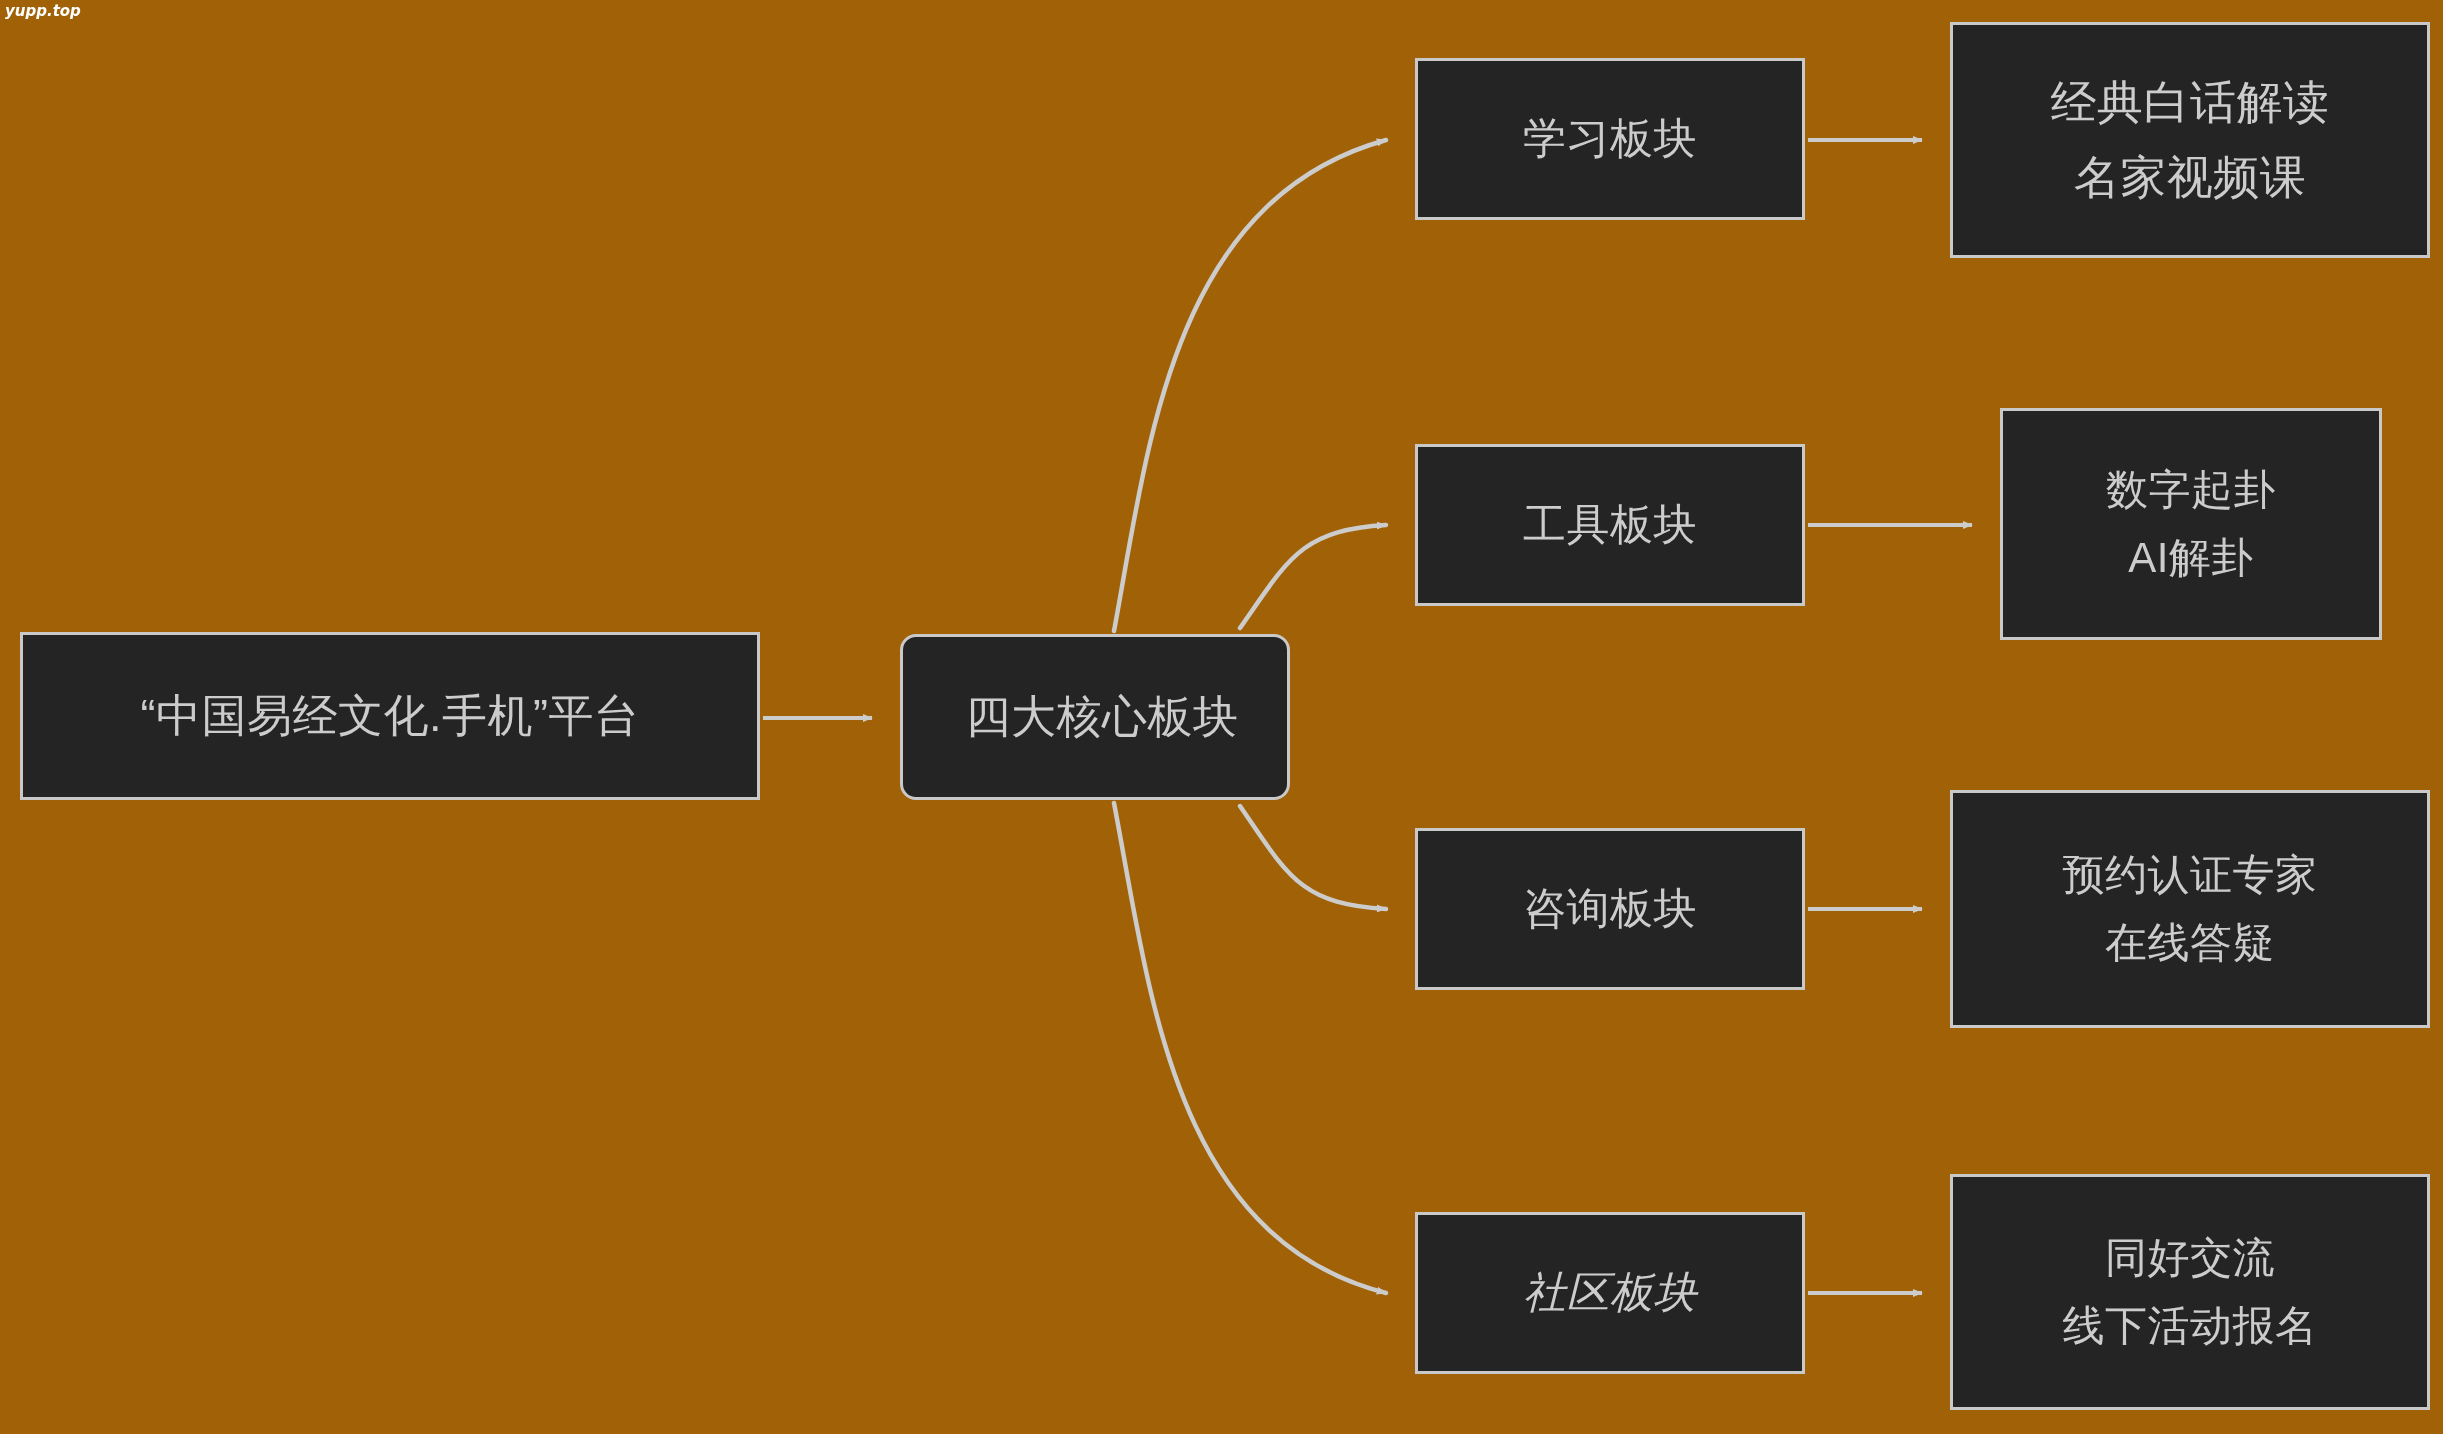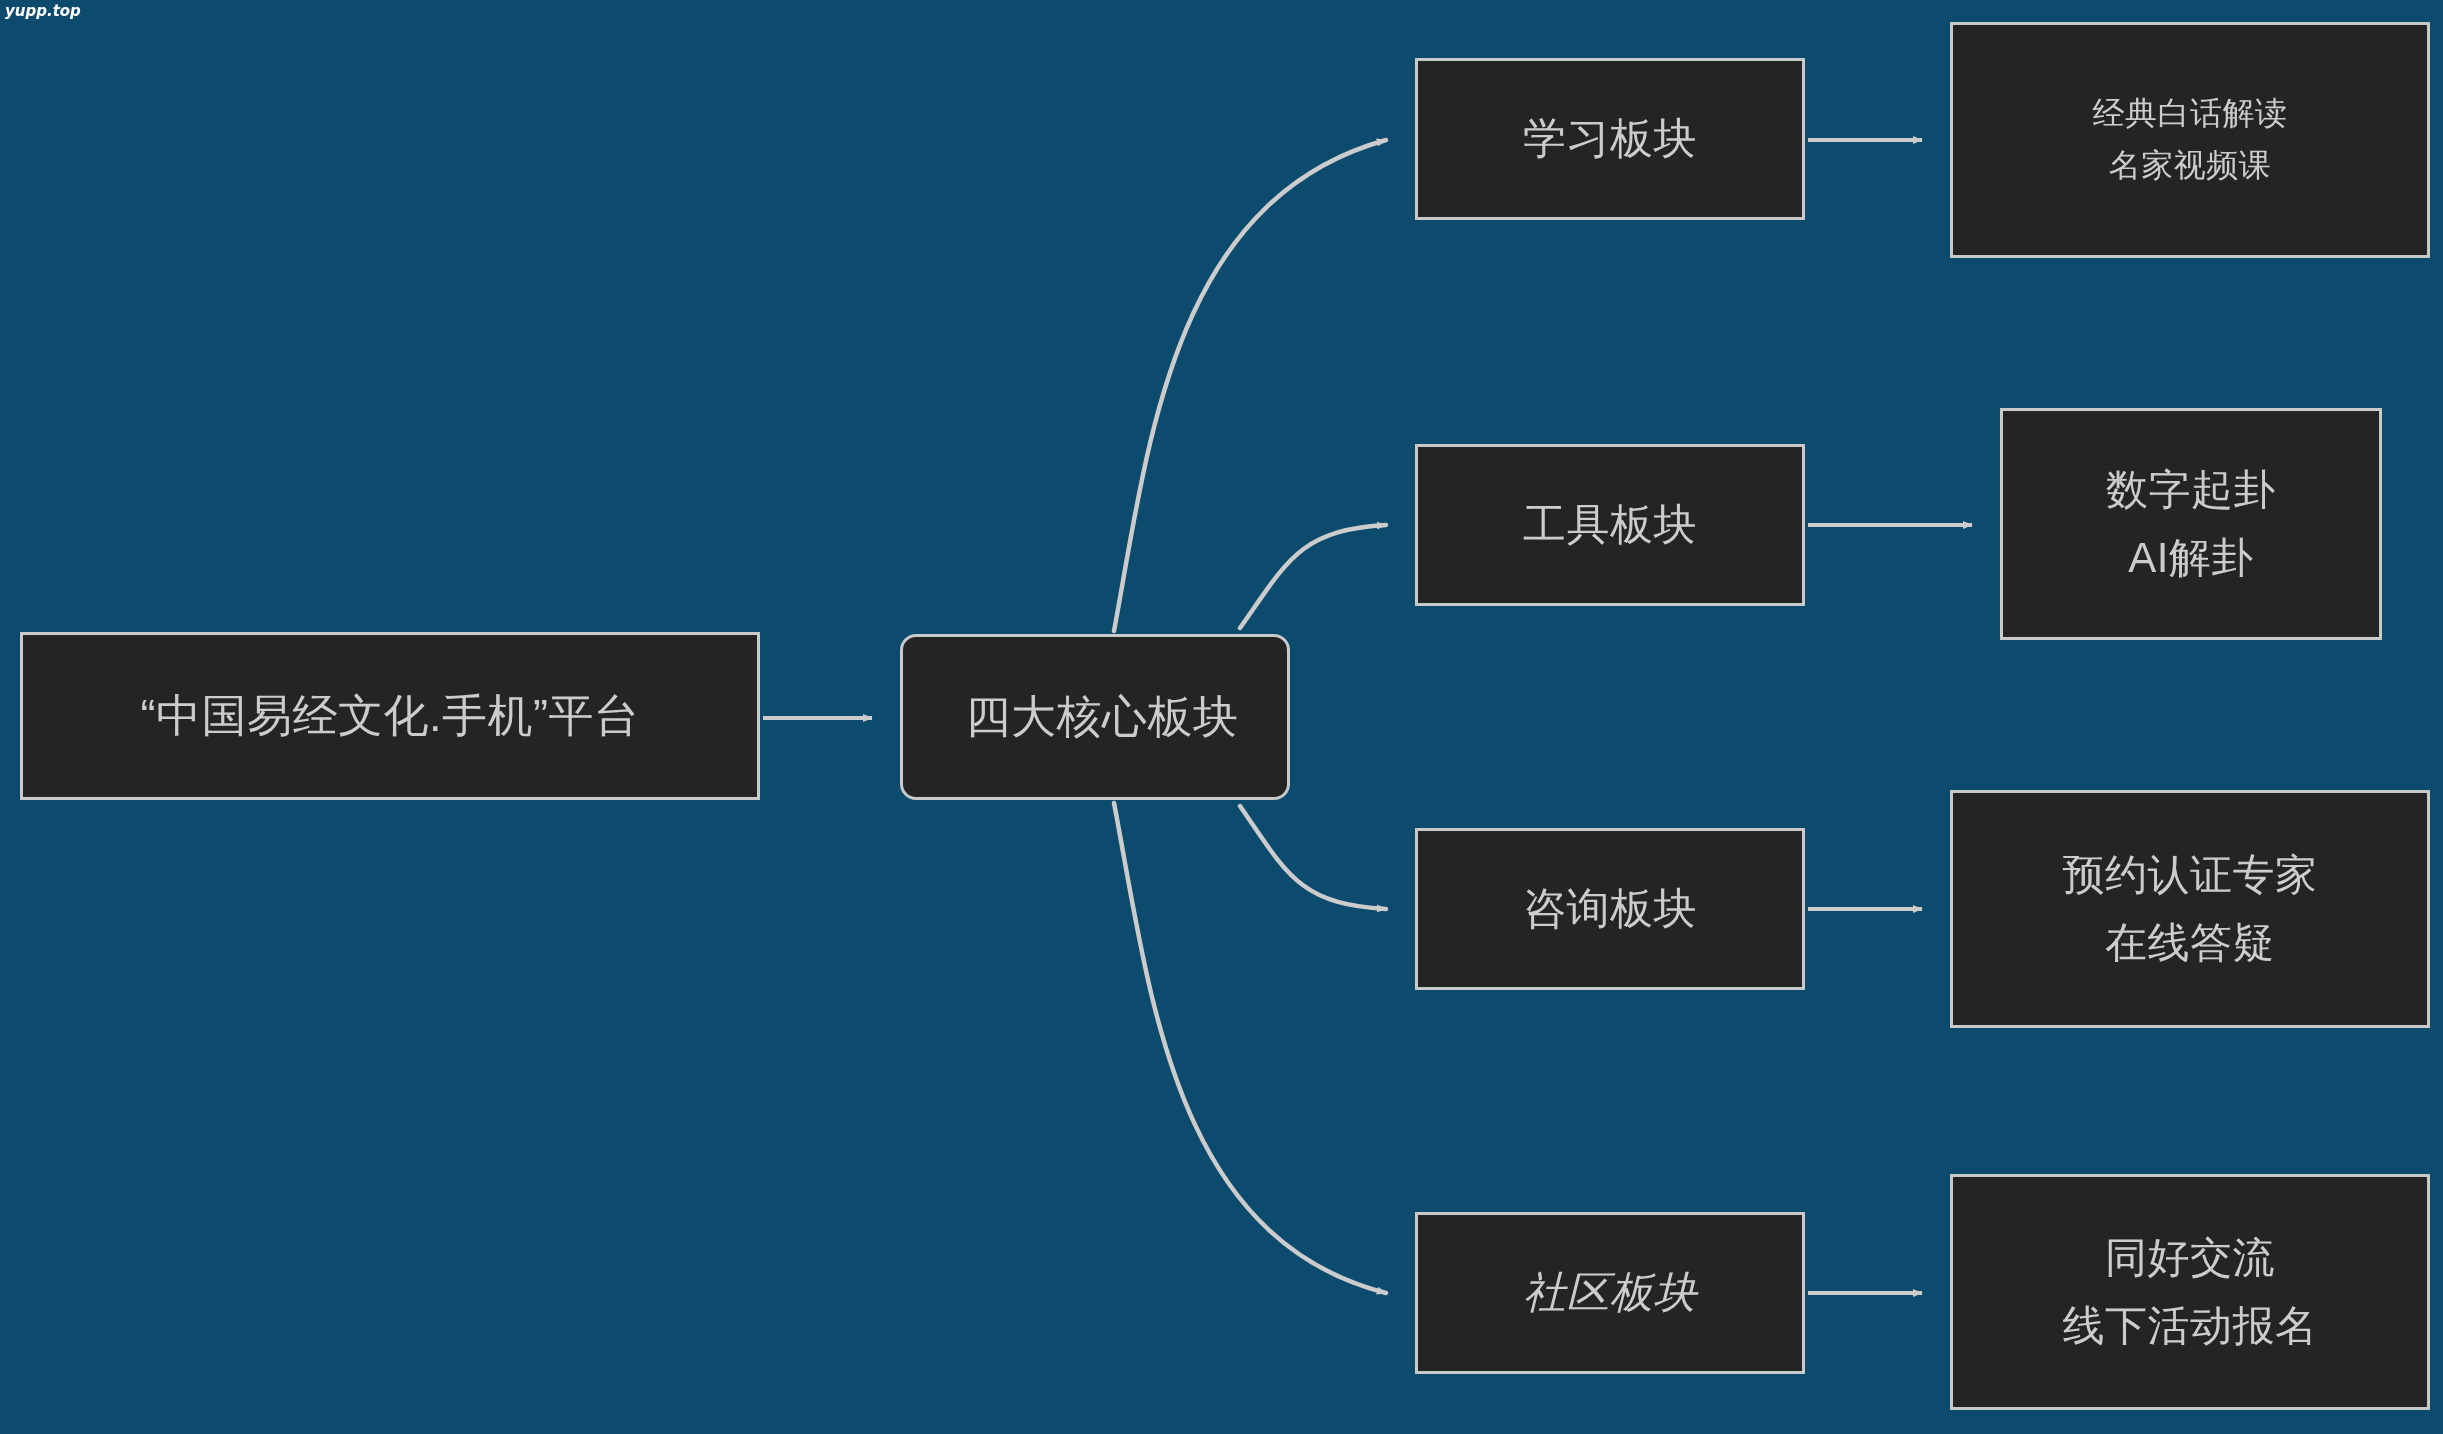--- a/index.html
+++ b/index.html
@@ -4,21 +4,21 @@
 <style>
   html, body {
     margin: 0;
     padding: 0;
     background: #000000;
   }
   #canvas {
     position: relative;
     width: 2443px;
     height: 1434px;
-    background: #0c4a6e;
+    background: #a16207;
     overflow: hidden;
     font-family: "Liberation Sans", "DejaVu Sans", sans-serif;
   }
   #edge-layer {
     position: absolute;
     left: 0;
     top: 0;
     width: 2443px;
     height: 1434px;
     pointer-events: none;
@@ -43,21 +43,21 @@
 
   
   #node-root  { left: 20px;   top: 632px;  width: 740px; height: 168px; font-size: 45px; }
   #node-hub   { left: 900px;  top: 634px;  width: 390px; height: 166px; font-size: 45px; }
 
   #node-branch-0 { left: 1415px; top: 58px;   width: 390px; height: 162px; font-size: 43px; }
   #node-branch-1 { left: 1415px; top: 444px;  width: 390px; height: 162px; font-size: 43px; justify-content: center; }
   #node-branch-2 { left: 1415px; top: 828px;  width: 390px; height: 162px; font-size: 43px; }
   #node-branch-3 { left: 1415px; top: 1212px; width: 390px; height: 162px; font-size: 43px; font-style: italic; }
 
-  #node-detail-0 { left: 1950px; top: 22px;   width: 480px; height: 236px; font-size: 32px; }
+  #node-detail-0 { left: 1950px; top: 22px;   width: 480px; height: 236px; font-size: 46px; }
   #node-detail-1 { left: 2000px; top: 408px;  width: 382px; height: 232px; font-size: 42px; }
   #node-detail-2 { left: 1950px; top: 790px;  width: 480px; height: 238px; font-size: 42px; }
   #node-detail-3 { left: 1950px; top: 1174px; width: 480px; height: 236px; font-size: 42px; }
 
   #watermark {
     position: absolute;
     left: 5px;
     top: 2px;
     color: #ffffff;
     font-family: "DejaVu Sans", sans-serif;

